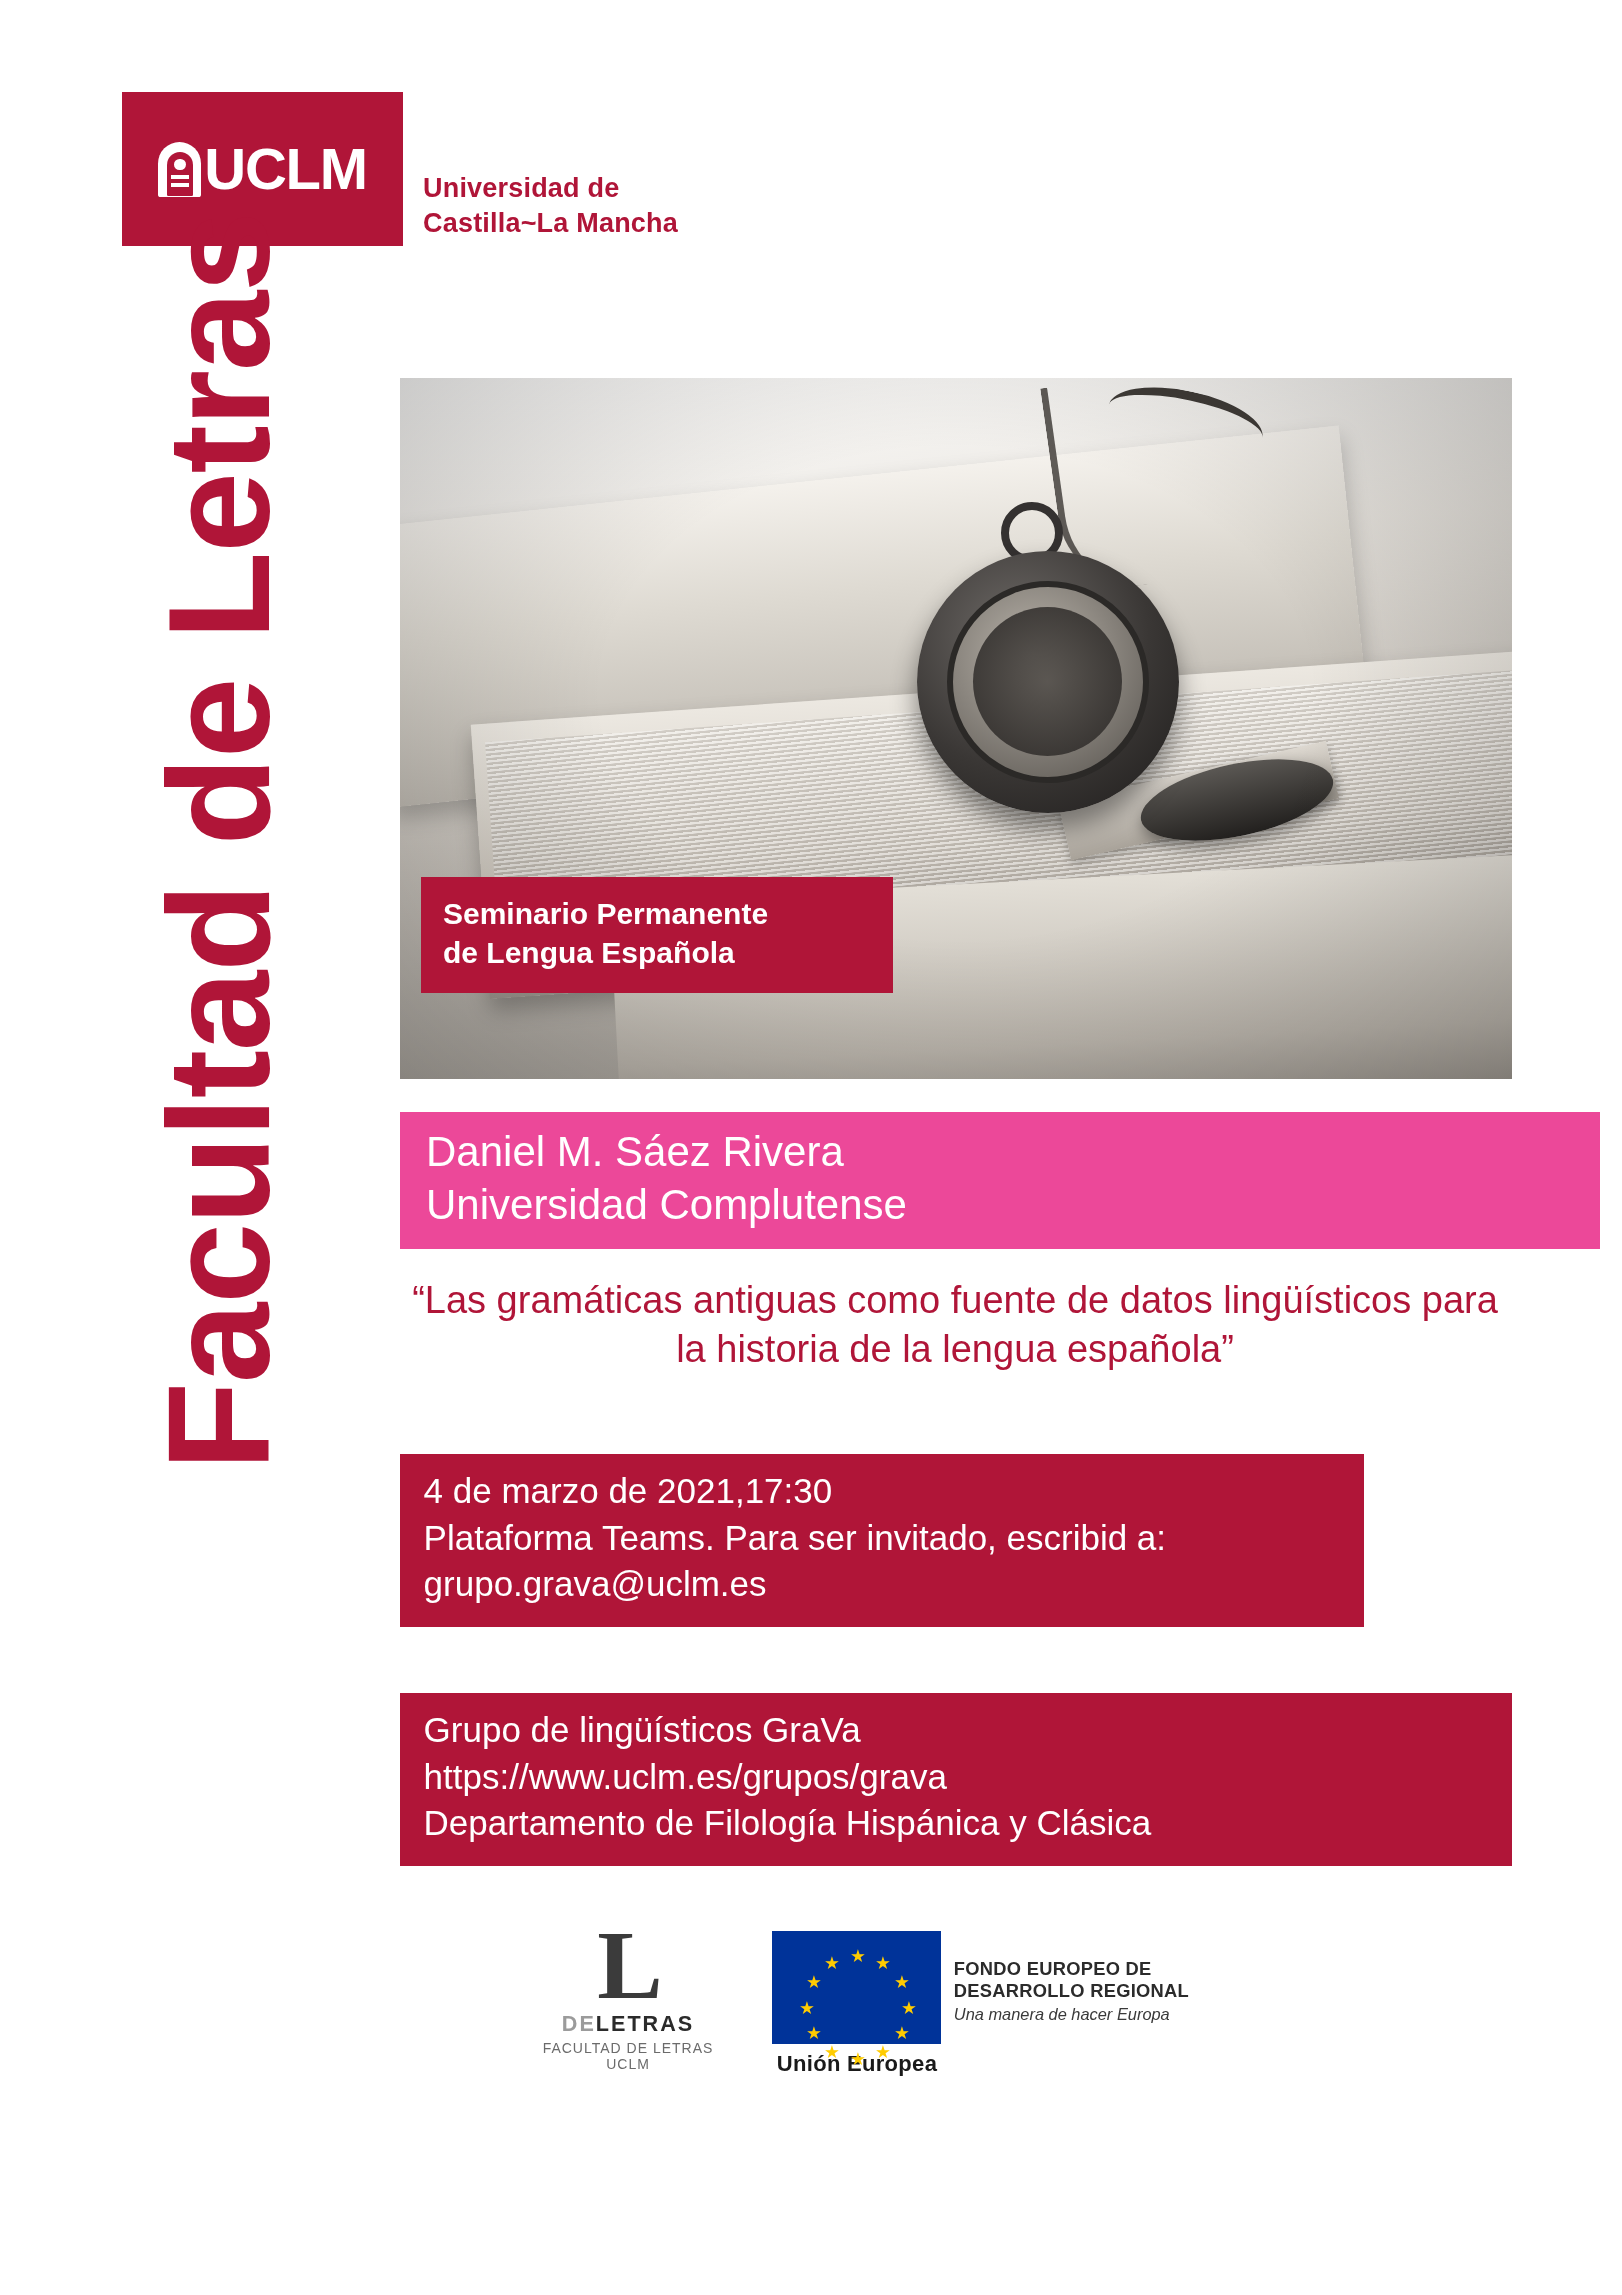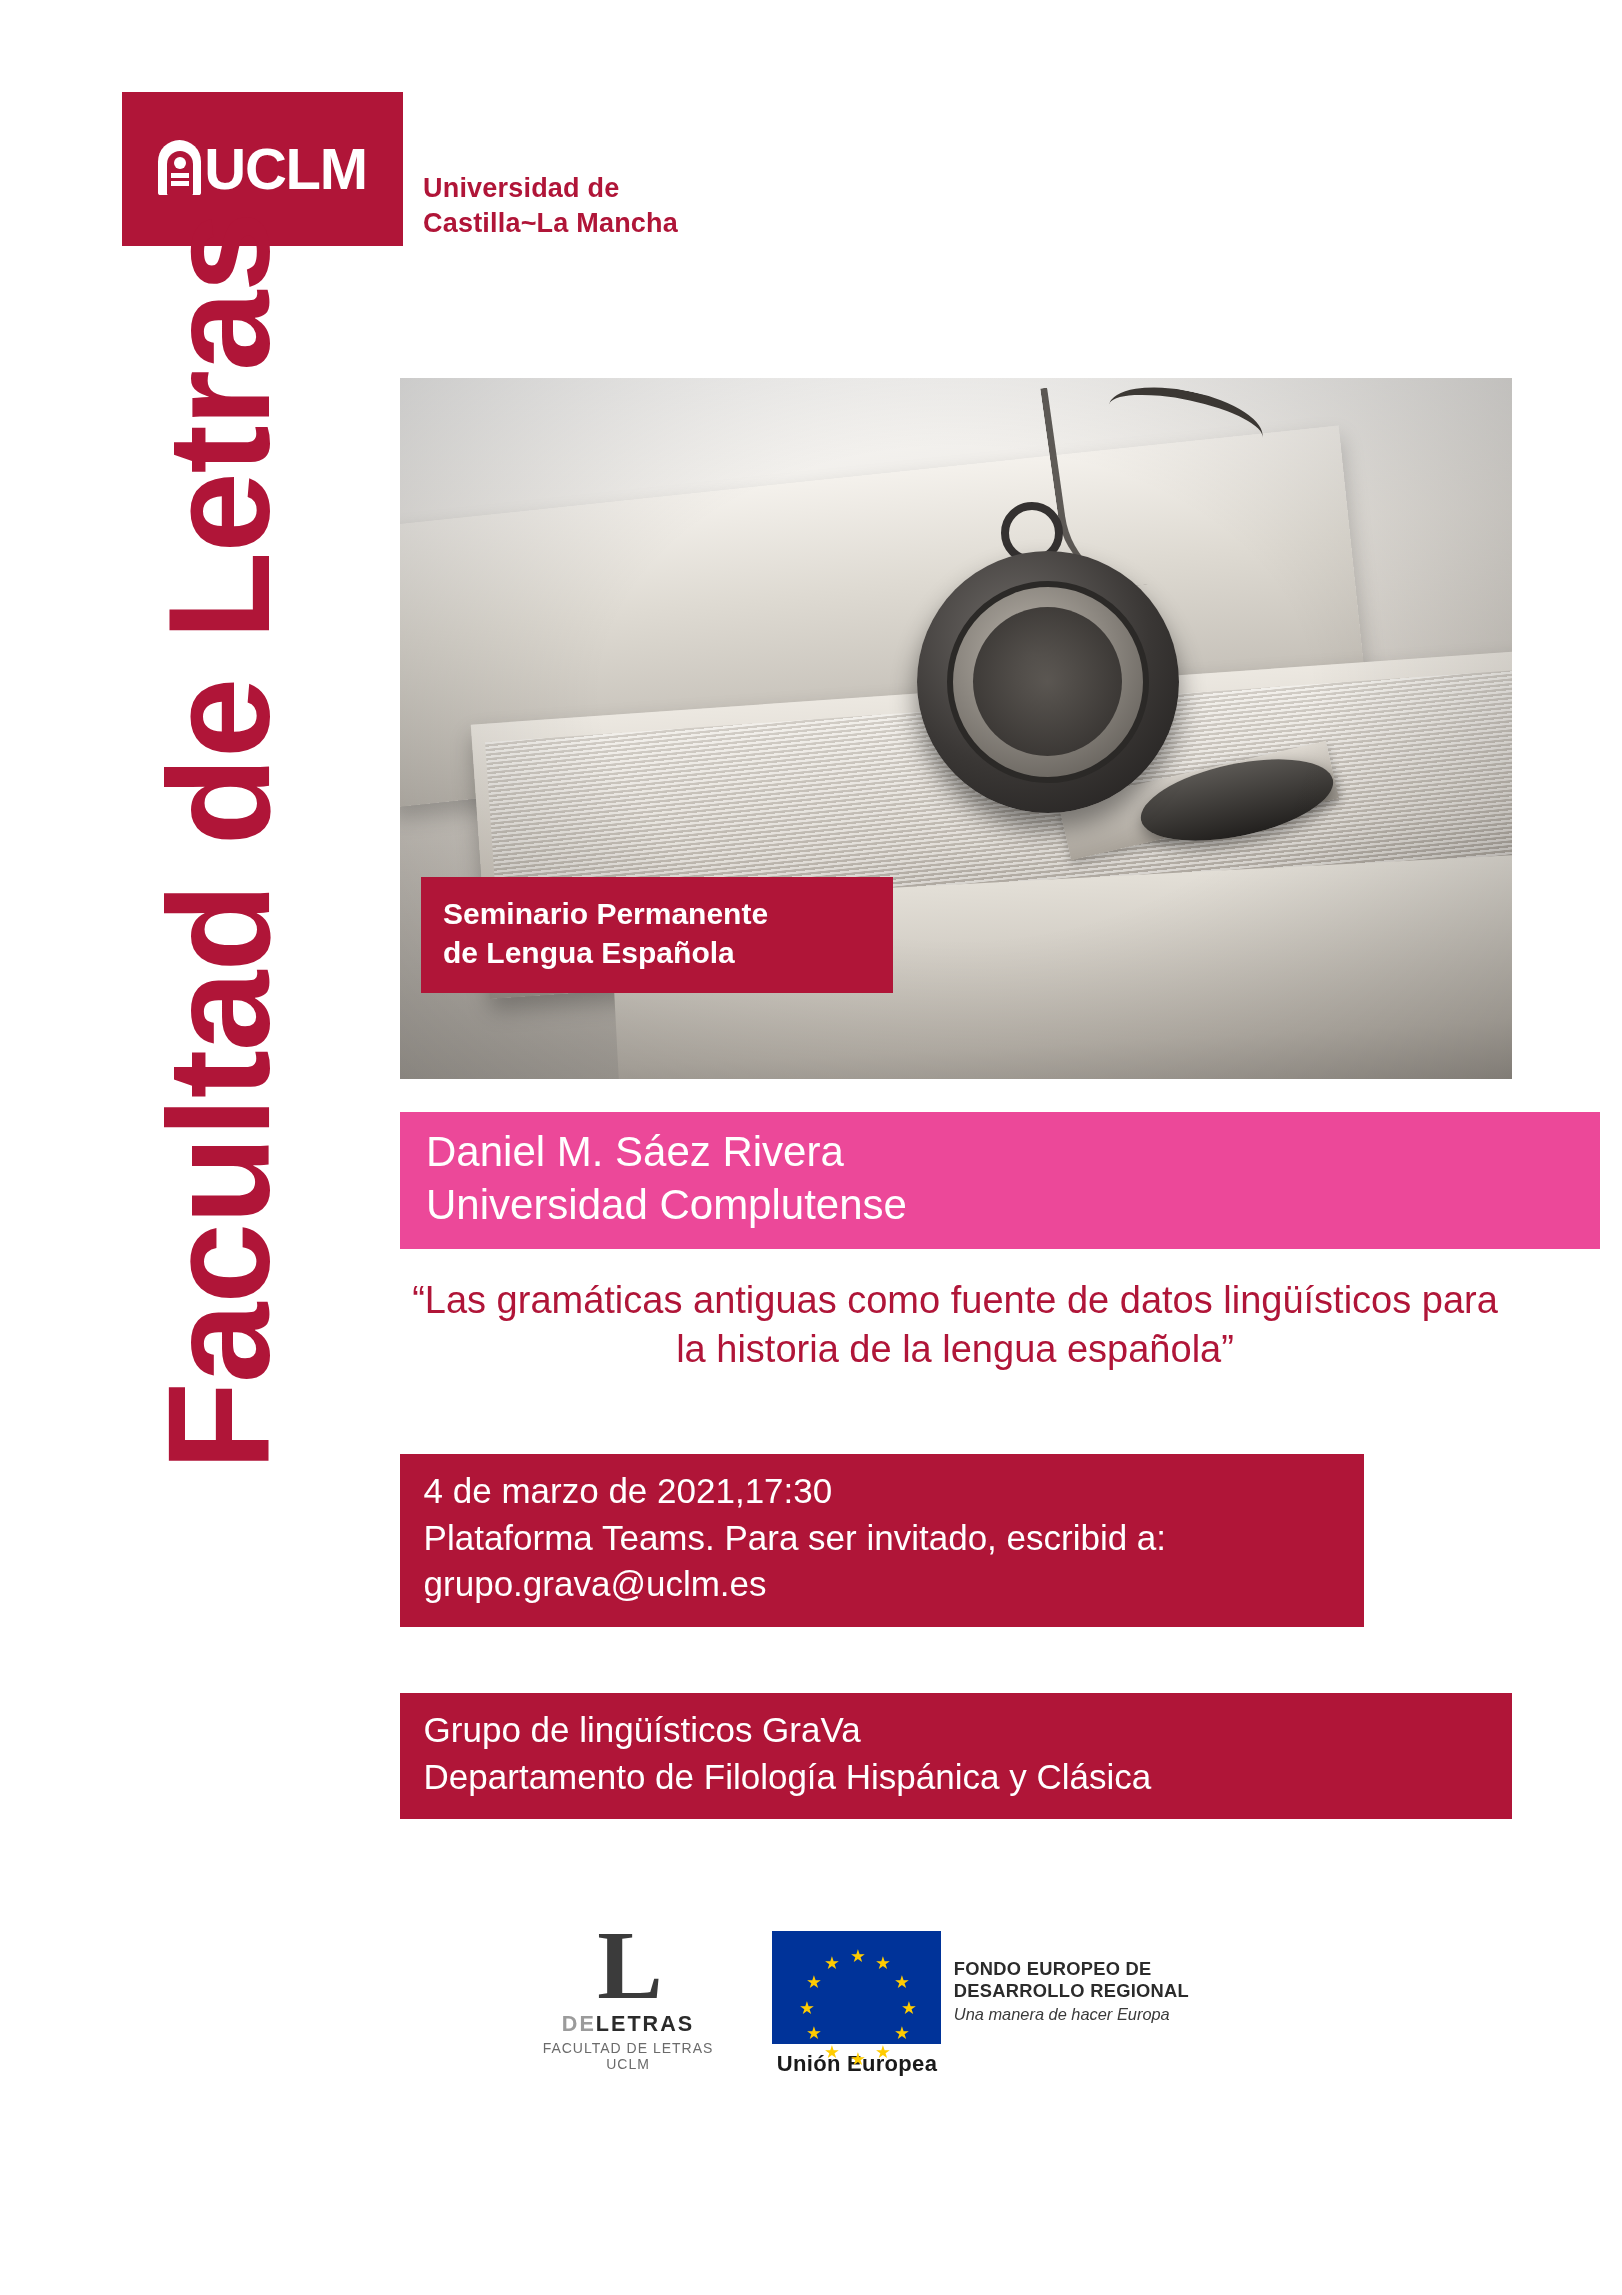--- a/index.html
+++ b/index.html
@@ -22,20 +22,21 @@
     top: 92px;
     width: 281px;
     height: 154px;
     background: #b01538;
     display: flex;
     align-items: center;
     justify-content: center;
   }
   #uclm-logo .logo-inner {
     display: flex;
+    align-items: center;
     gap: 3px;
   }
   #uclm-logo .mark {
     width: 43px;
     height: 55px;
     position: relative;
   }
   #uclm-logo .mark .arch {
     position: absolute;
     left: 0; top: 0;
@@ -446,20 +447,21 @@
 <div id="talk-title">“Las gramáticas antiguas como fuente de datos lingüísticos para la historia de la lengua española”</div>
 
 <div id="date-band">
   <div class="line">4 de marzo de 2021,17:30</div>
   <div class="line">Plataforma Teams. Para ser invitado, escribid a:</div>
   <div class="line">grupo.grava@uclm.es</div>
 </div>
 
 <div id="group-band">
   <div class="line">Grupo de lingüísticos GraVa</div>
+  <div class="line">https://www.uclm.es/grupos/grava</div>
   <div class="line">Departamento de Filología Hispánica y Clásica</div>
 </div>
 
 <div id="footer-logos">
 
   <div id="letras-logo">
     <div class="bigL">L</div>
     <div class="deletras">
       <span class="de">DE</span><span>LETRAS</span>
     </div>

